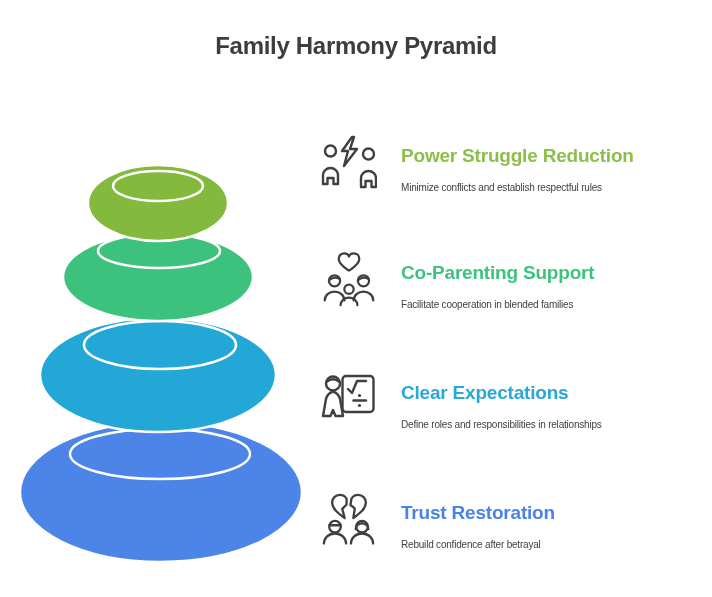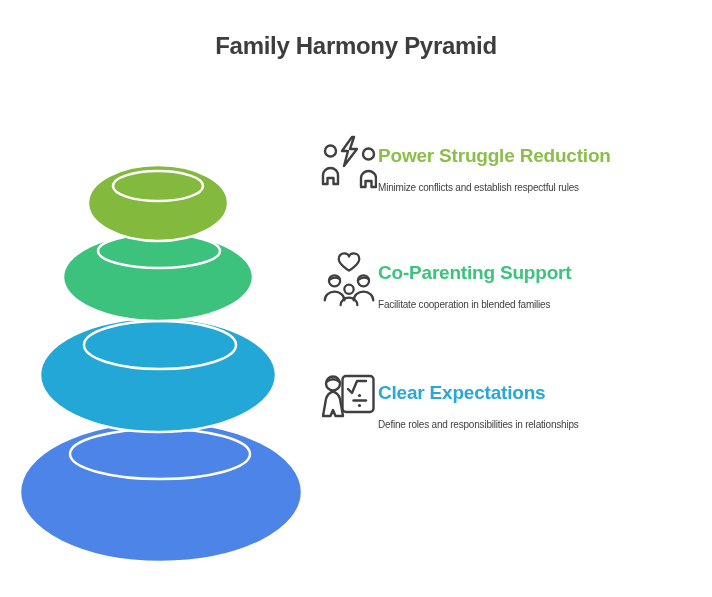--- a/index.html
+++ b/index.html
@@ -8,21 +8,21 @@
     font-family:"Liberation Sans", sans-serif;overflow:hidden;
   }
   .page-title{
     position:absolute;top:32px;left:0;width:712px;margin:0;
     text-align:center;font-size:24px;font-weight:bold;letter-spacing:-0.3px;
     color:#3d3d3d;
   }
   .stones-svg{position:absolute;left:0;top:150px;width:320px;height:432px;}
   .stone{stroke:#ffffff;stroke-width:2.5;}
   .ring{fill:none;stroke:#ffffff;stroke-width:2.5;}
-  .item{position:absolute;left:320px;display:flex;align-items:flex-start;width:380px;}
+  .item{position:absolute;left:320px;display:flex;gap:23px;align-items:flex-start;width:380px;}
   .item-1{top:134px;}
   .item-2{top:251px;}
   .item-3{top:371px;}
   .item-4{top:491px;}
   .icon{width:58px;height:58px;flex:0 0 58px;display:flex;align-items:flex-start;justify-content:center;}
   .icon svg{width:56px;height:56px;fill:none;stroke:currentColor;stroke-width:2.4;
             stroke-linecap:round;stroke-linejoin:round;}
   .txt{padding-top:10px;max-width:300px;}
   .item-title{font-size:19px;font-weight:bold;letter-spacing:-0.2px;white-space:nowrap;margin:0;line-height:24px;}
   .item-desc{font-size:10px;letter-spacing:-0.2px;line-height:19px;color:#414141;margin:10px 0 0 0;}
@@ -97,14 +97,32 @@
         <circle cx="28" cy="41" r="5"></circle>
         <path d="M19,58 a9,8 0 0 1 18,0"></path>
       </svg>
     </span>
     <div class="txt">
       <h2 class="item-title" style="color: rgb(60, 196, 126);">Co-Parenting Support</h2>
       <p class="item-desc">Facilitate cooperation in blended families</p>
     </div>
   </div>
 
+  <div class="item item-4">
+    <span class="icon" style="color: rgb(63, 63, 63);">
+      <svg viewBox="0 0 58 56">
+        <path d="M26.5,7 C25,4.5 22.5,3 19.5,3 C15,3 11.5,6.5 11.5,11 C11.5,17 17,21.5 24.5,27 L22,17.5 L26.5,13 Z"></path>
+        <path d="M31.5,7 C33,4.5 35.5,3 38.5,3 C43,3 46.5,6.5 46.5,11 C46.5,17 41,21.5 33.5,27 L35,17 L30.5,13.5 Z"></path>
+        <circle cx="14.5" cy="36" r="6"></circle>
+        <path d="M8.8,34.5 H20.2"></path>
+        <path d="M3,53.5 a11.5,10.5 0 0 1 23,0"></path>
+        <circle cx="42.5" cy="36" r="6"></circle>
+        <path d="M36.5,35.5 Q42.5,29.5 48.5,35.5 L49,38.5 M36.5,35.5 L36,38.5"></path>
+        <path d="M31,53.5 a11.5,10.5 0 0 1 23,0"></path>
+      </svg>
+    </span>
+    <div class="txt">
+      <h2 class="item-title" style="color: rgb(74, 130, 232);">Trust Restoration</h2>
+      <p class="item-desc">Rebuild confidence after betrayal</p>
+    </div>
+  </div>
 
 </div>
 
 </body></html>

